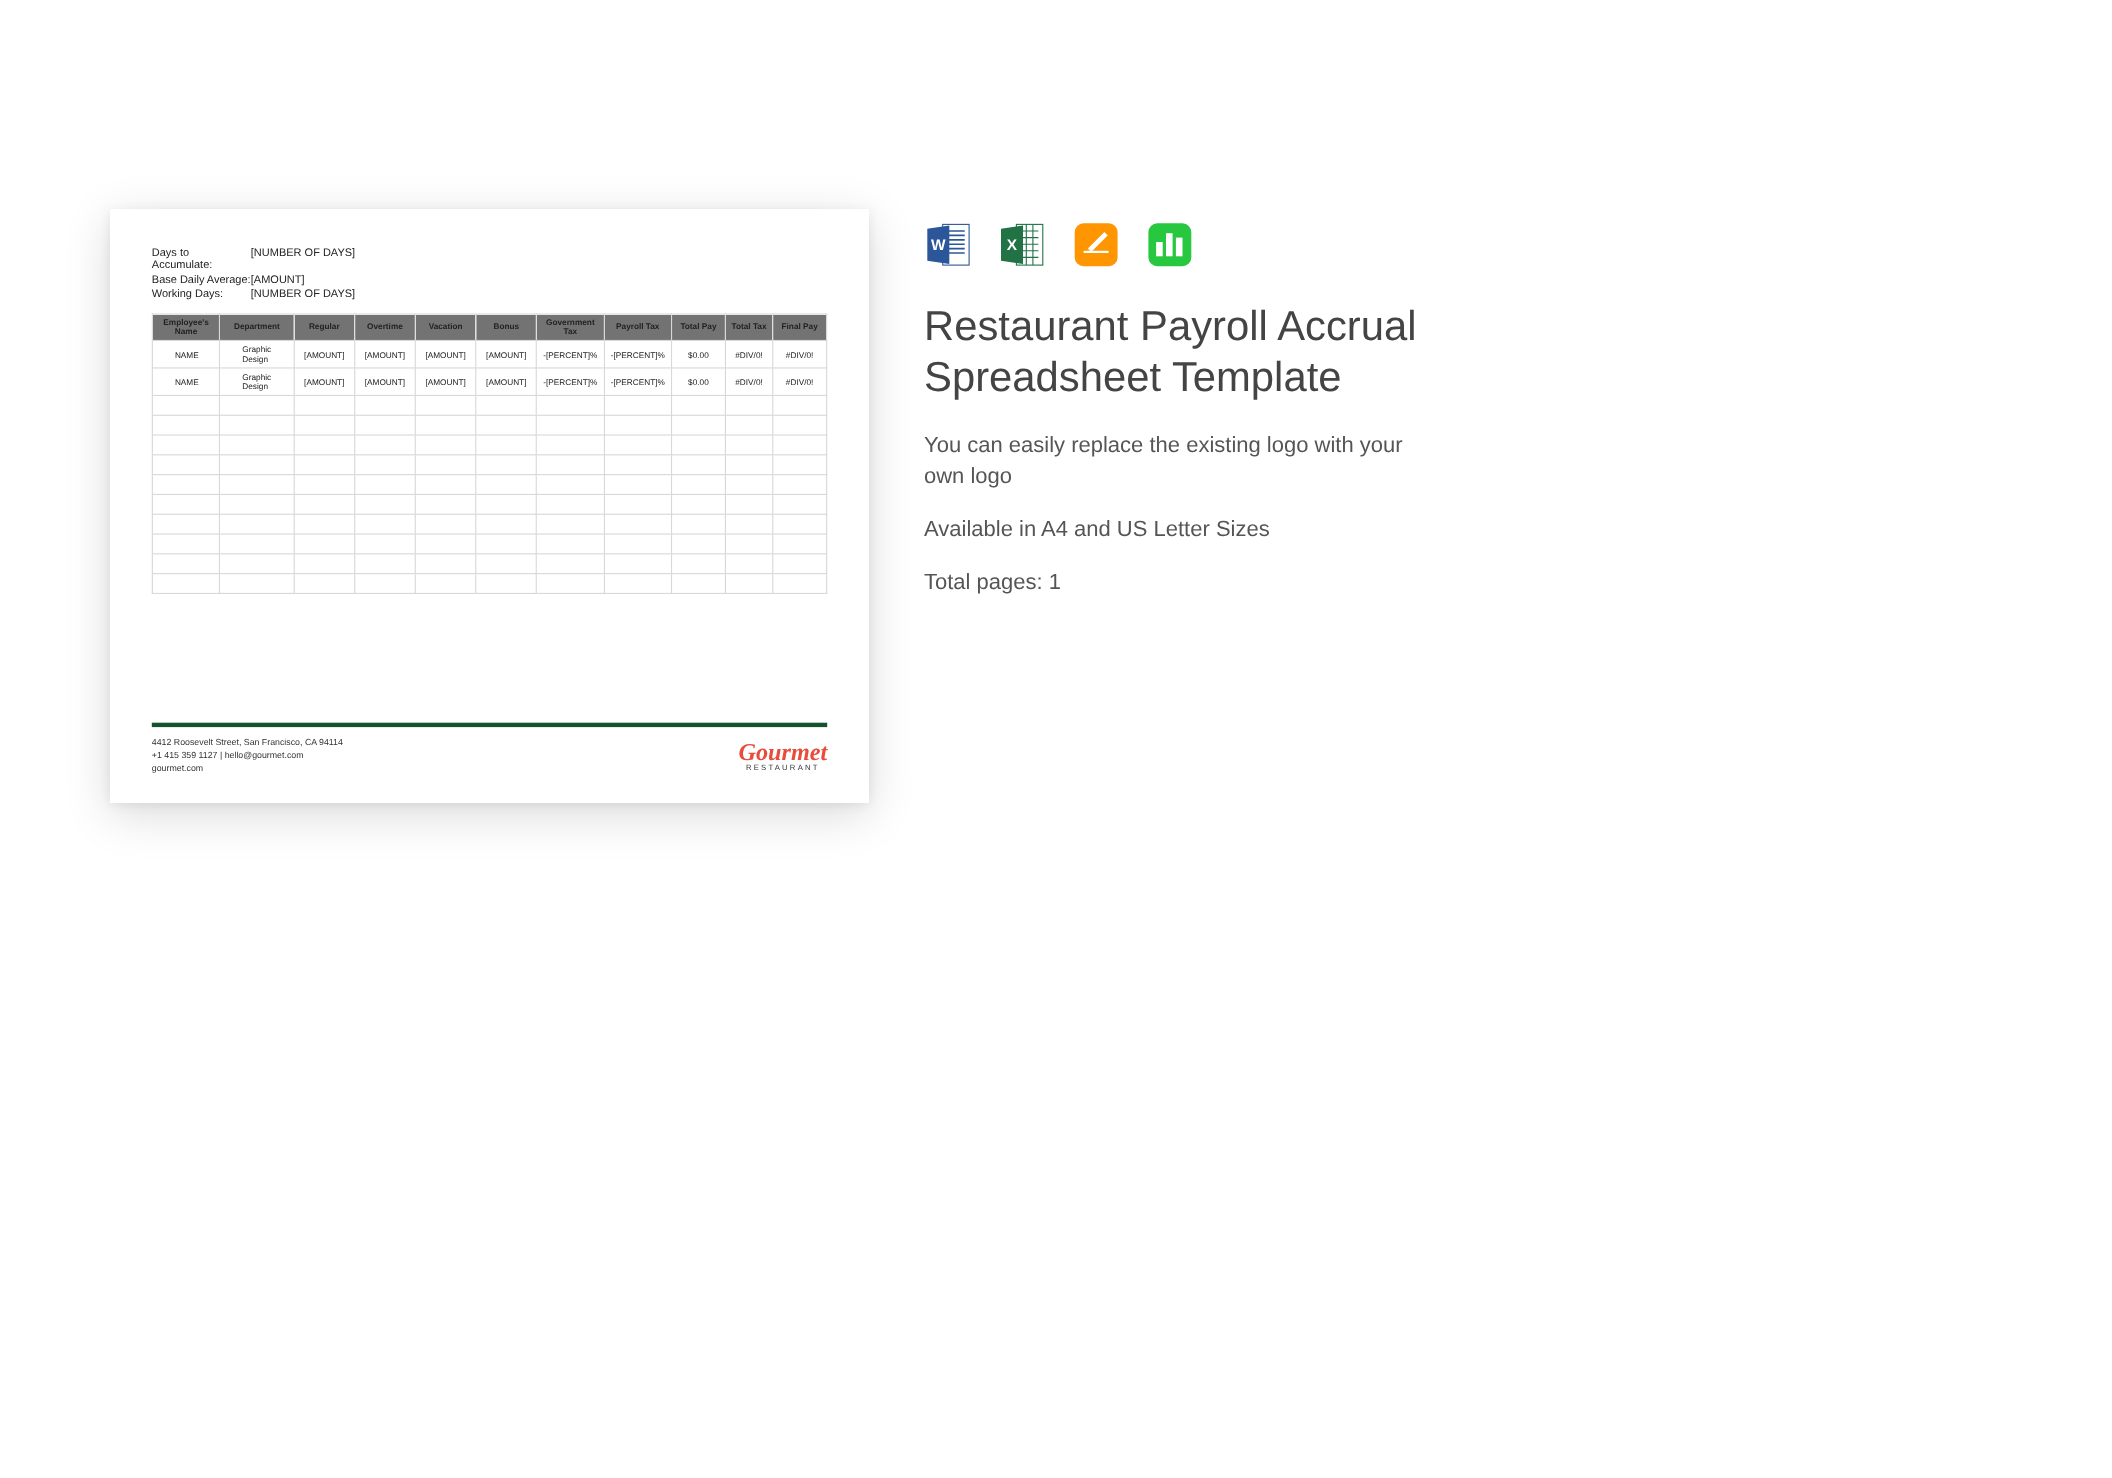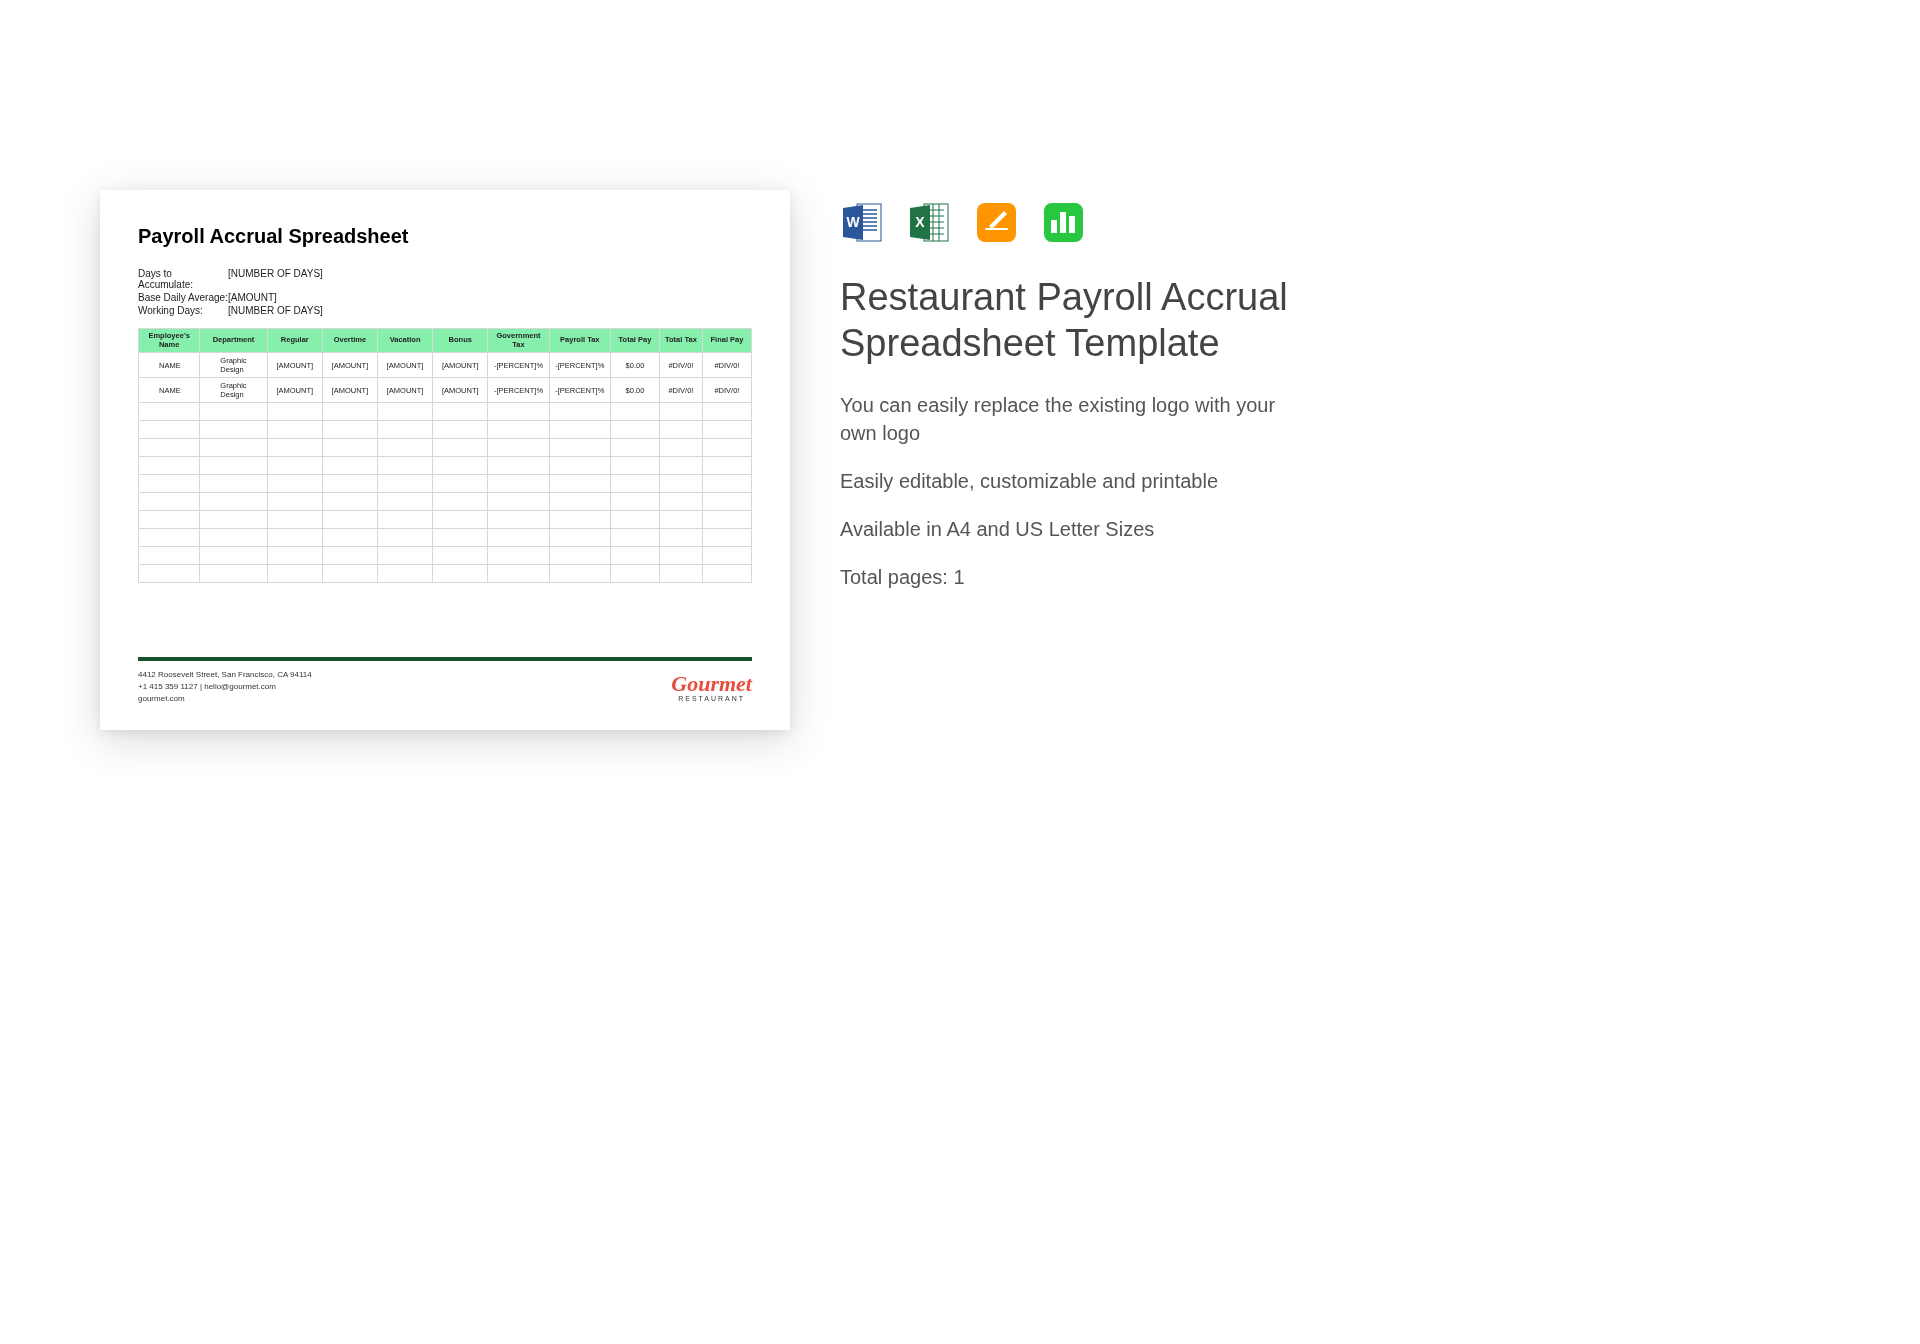--- a/index.html
+++ b/index.html
@@ -54,21 +54,21 @@
   }
   table.sheet th, table.sheet td {
     border: 1px solid #d8d8d8;
     padding: 3px 2px;
     text-align: center;
     height: 18px;
     overflow: hidden;
   }
   table.sheet th {
     font-weight: bold;
-    background: #86efac;
+    background: #737373;
     height: 24px;
     line-height: 1.1;
   }
   table.sheet td.left { text-align: left; padding-left: 20px; }
   .footer-line {
     border-top: 4px solid #14532d;
     margin-top: auto;
     padding-top: 8px;
     display: flex;
     justify-content: space-between;
@@ -126,21 +126,20 @@
     line-height: 1.4;
     margin-bottom: 20px;
   }
 </style>
 </head>
 <body>
 
 <div class="container">
   <div class="preview-wrapper">
     <div class="preview">
-      <div class="preview-title">Payroll Accrual Spreadsheet</div>
 
       <div class="meta-rows">
         <div class="meta-row">
           <span class="meta-label">Days to Accumulate:</span>
           <span class="meta-value">[NUMBER OF DAYS]</span>
         </div>
         <div class="meta-row">
           <span class="meta-label">Base Daily Average:</span>
           <span class="meta-value">[AMOUNT]</span>
         </div>
@@ -394,17 +393,16 @@
           <rect x="3" y="3" width="39" height="39" rx="8" fill="#27c840"></rect>
           <rect x="10" y="20" width="6" height="13" fill="#fff"></rect>
           <rect x="19" y="12" width="6" height="21" fill="#fff"></rect>
           <rect x="28" y="16" width="6" height="17" fill="#fff"></rect>
         </svg>
       </div>
     </div>
 
     <div class="info-title">Restaurant Payroll Accrual Spreadsheet Template</div>
     <div class="info-desc">You can easily replace the existing logo with your own logo</div>
-    <div class="info-desc">Easily editable, customizable and printable</div>
     <div class="info-desc">Available in A4 and US Letter Sizes</div>
     <div class="info-desc">Total pages: 1</div>
   </div>
 </div>
 
 </body></html>

